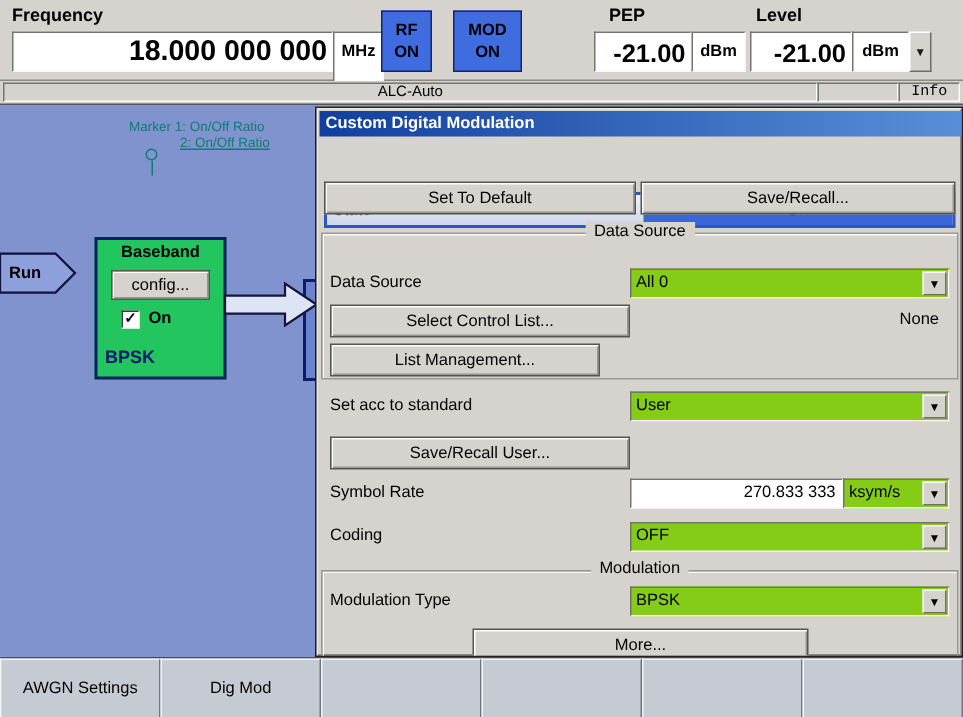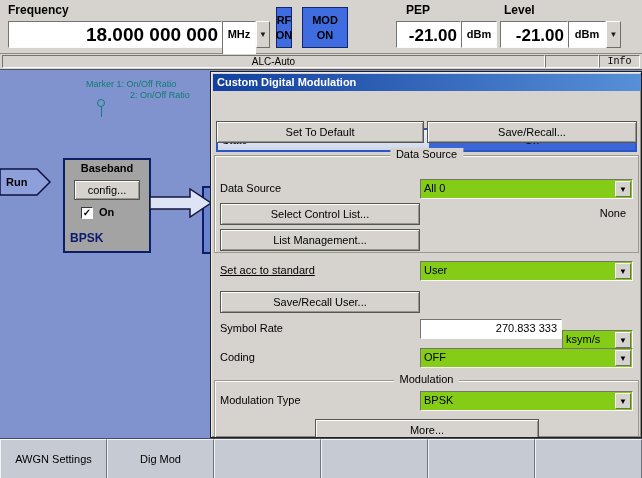--- a/index.html
+++ b/index.html
@@ -26,27 +26,27 @@
              display:flex; flex-direction:column; align-items:center; justify-content:center; gap:3px;
              font-size:11px; font-weight:bold; }
 
   
   #statusbar { position:absolute; left:0; top:54px; width:642px; height:16px; background:#d6d3ce; border-bottom:1px solid #55555a; }
   .statbox { position:absolute; top:1px; height:13px; border:1px solid; border-color:#75756d #fbfbfb #fbfbfb #75756d;
              font-size:10px; text-align:center; line-height:12px; background:#d6d3ce; }
 
   
   .markernote { position:absolute; left:86px; top:79px; font-size:9px; line-height:11px; color:#0f7d72; }
-  .markernote .l2 { margin-left:44px; }
+  .markernote .l2 { margin-left:34px;text-decoration:underline; }
   .mcircle { position:absolute; left:97px; top:99px; width:8px; height:8px; border:1px solid #0f7d72; border-radius:50%; }
   .mstem { position:absolute; left:101px; top:107px; width:1px; height:10px; background:#0f7d72; }
 
   .runlabel { position:absolute; left:6px; top:176px; font-size:11px; font-weight:bold; }
 
-  #baseband { position:absolute; left:63px; top:158px; width:88px; height:95px; background:#a3a3a3; border:2px solid #0c1f66; }
+  #baseband { position:absolute; left:63px; top:158px; width:88px; height:95px; background:#22c55e; border:2px solid #0c1f66; }
   #baseband .btitle { position:absolute; left:0; top:2px; width:100%; text-align:center; font-size:11px; font-weight:bold; }
   #baseband .cfgbtn { position:absolute; left:9px; top:20px; width:66px; height:20px; }
   .cb { position:absolute; left:16px; top:47px; width:12px; height:12px; background:#fff; border:1px solid;
         border-color:#3a3a34 #fbfbfb #fbfbfb #3a3a34; font-size:10px; line-height:10px; text-align:center; font-weight:bold; }
   .cblabel { position:absolute; left:34px; top:46px; font-size:11px; font-weight:bold; }
   .bpsk { position:absolute; left:5px; top:71px; font-size:12px; font-weight:bold; color:#0a1a6e; }
 
   .sliver { position:absolute; left:202px; top:186px; width:10px; height:68px; background:#6b83cf; border:2px solid #0c1f66; z-index:1; }
 
   
@@ -91,21 +91,21 @@
 </style>
 </head>
 <body>
 
 <div id="header">
   <span class="hlabel" style="left:8px;top:3px">Frequency</span>
   <div class="valbox" style="left:8px;top:21px;width:214px;height:27px;font-size:19px;padding:2px 3px 0 0;">18.000 000 000</div>
   <div class="unitbox" style="left:222px;top:21px;width:34px;height:37px;line-height:25px;">MHz</div>
   <div class="dropbtn" style="left:256px;top:21px;width:14px;height:27px;line-height:25px;">▼</div>
 
-  <div class="bluebtn" style="left:276px;top:7px;width:16px;height:41px;">
+  <div class="bluebtn" style="left:254px;top:7px;width:34px;height:41px;">
     <span>RF</span>
     <span>ON</span>
   </div>
   <div class="bluebtn" style="left:302px;top:7px;width:46px;height:41px;">
     <span>MOD</span>
     <span>ON</span>
   </div>
 
   <span class="hlabel" style="left:406px;top:3px">PEP</span>
   <div class="valbox" style="left:396px;top:21px;width:65px;height:27px;font-size:17px;padding:4px 3px 0 0;">-21.00</div>
@@ -166,33 +166,33 @@
   <div class="fieldset" style="left:3px;top:83px;width:425px;height:98px;">
     <span class="legend">Data Source</span>
   </div>
   <div class="dlabel" style="left:9px;top:110px;">Data Source</div>
   <div class="combo" style="left:209px;top:107px;width:213px;height:20px;">
     <span class="val">All 0</span>
     <span class="arrow">▼</span>
   </div>
   <div class="btn" style="left:9px;top:131px;width:200px;height:22px;">Select Control List...</div>
   <div class="nonetext" style="left:330px;top:135px;width:85px;">None</div>
-  <div class="btn" style="left:9px;top:157px;width:200px;height:22px;">List Management...</div>
-
-  <div class="dlabel" style="left:9px;top:192px;text-decoration:underline;">Set acc to standard</div>
+  <div class="btn" style="left:9px;top:157px;width:180px;height:22px;">List Management...</div>
+
+  <div class="dlabel" style="left:9px;top:192px;">Set acc to standard</div>
   <div class="combo" style="left:209px;top:189px;width:213px;height:20px;">
     <span class="val">User</span>
     <span class="arrow">▼</span>
   </div>
 
   <div class="btn" style="left:9px;top:219px;width:200px;height:22px;">Save/Recall User...</div>
 
   <div class="dlabel" style="left:9px;top:250px;">Symbol Rate</div>
   <div class="numbox" style="left:209px;top:247px;width:142px;height:20px;">270.833 333</div>
-  <div class="combo" style="left:351px;top:258px;width:71px;height:20px;">
+  <div class="combo" style="left:351px;top:247px;width:71px;height:20px;">
     <span class="val">ksym/s</span>
     <span class="arrow">▼</span>
   </div>
 
   <div class="dlabel" style="left:9px;top:279px;">Coding</div>
   <div class="combo" style="left:209px;top:276px;width:213px;height:20px;">
     <span class="val">OFF</span>
     <span class="arrow">▼</span>
   </div>
 

